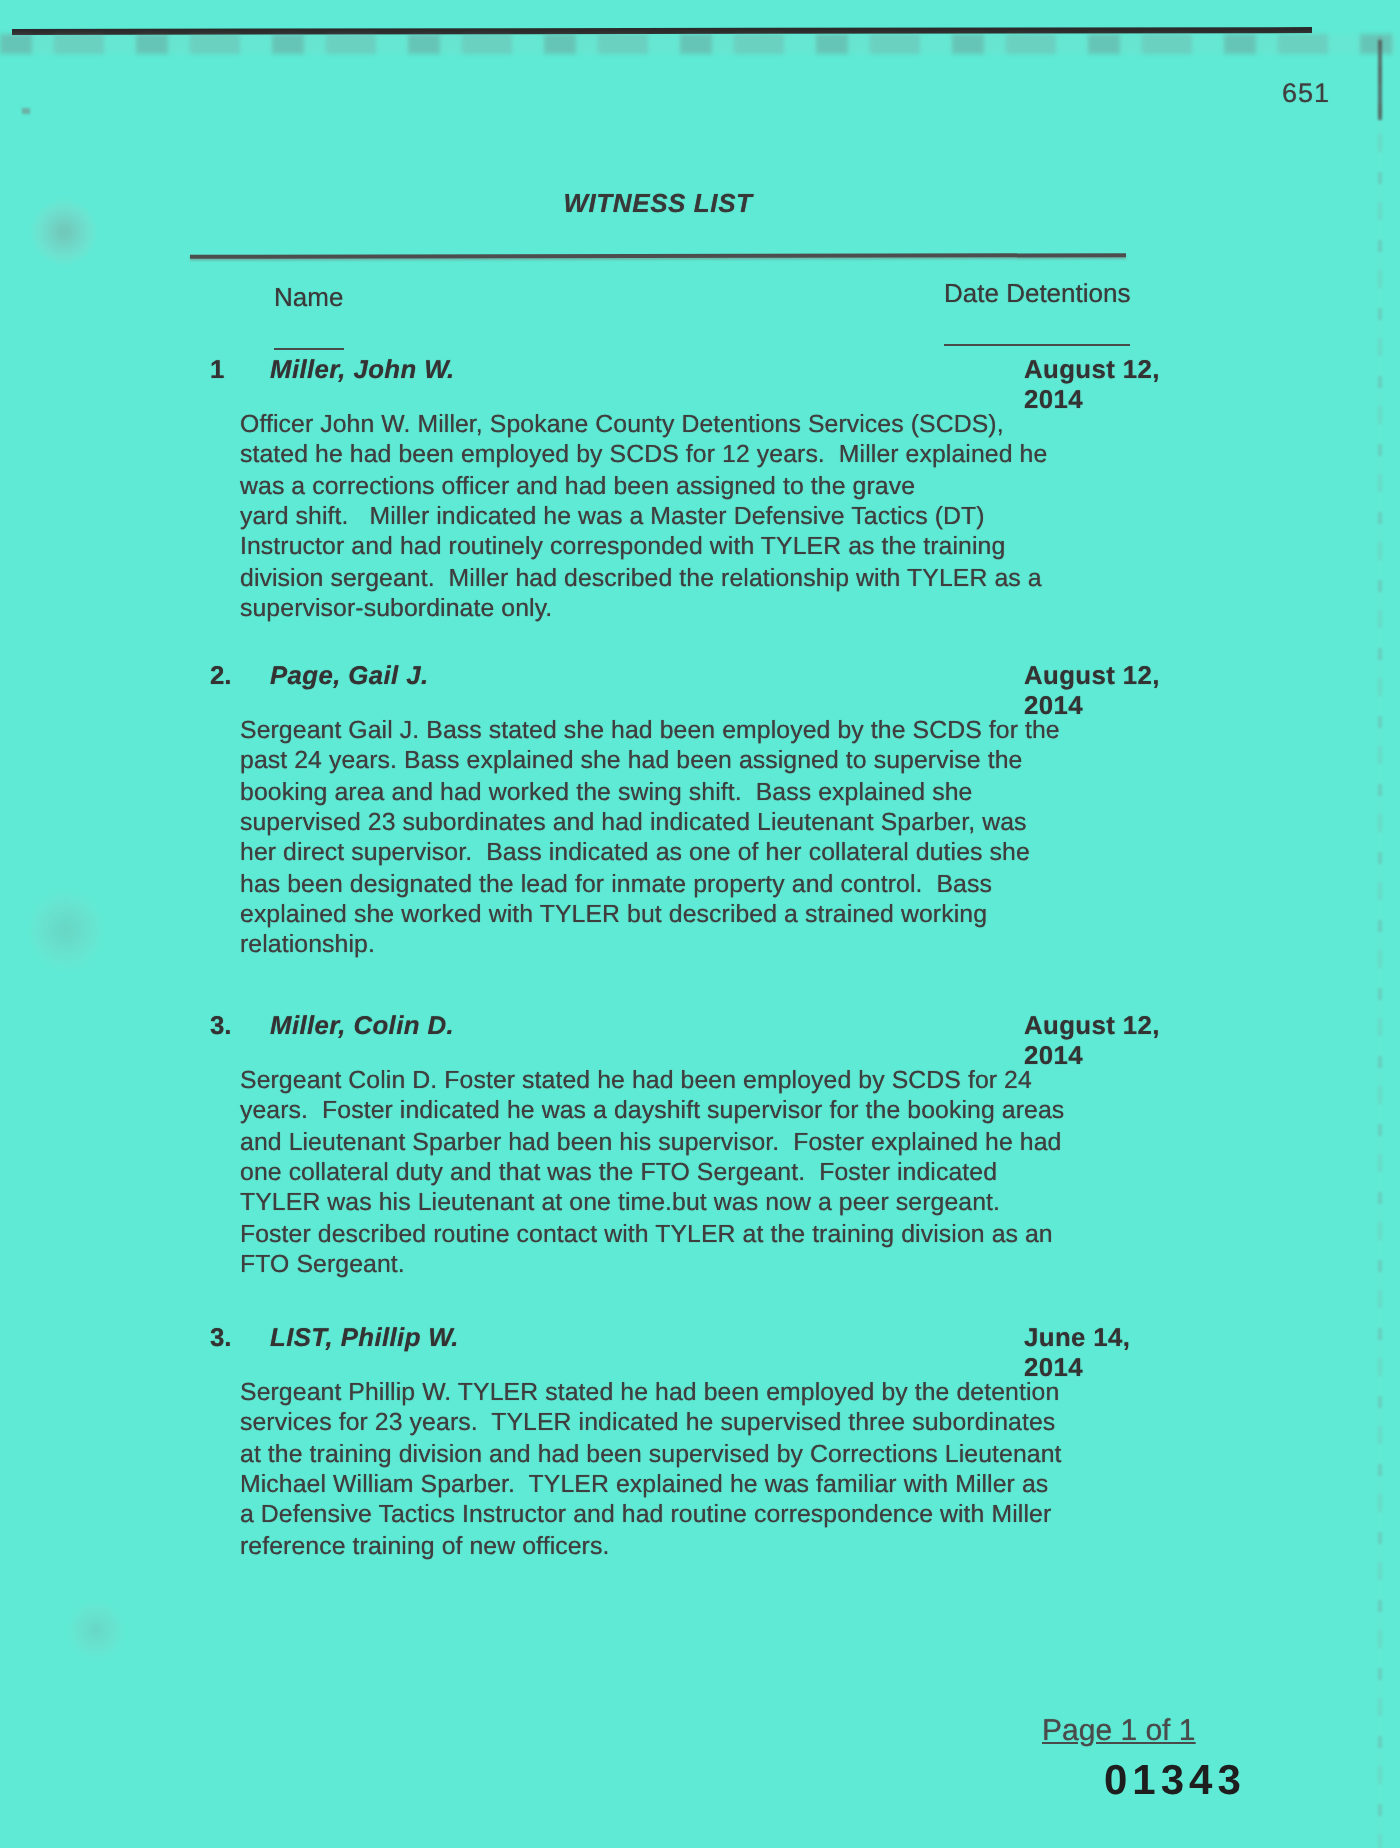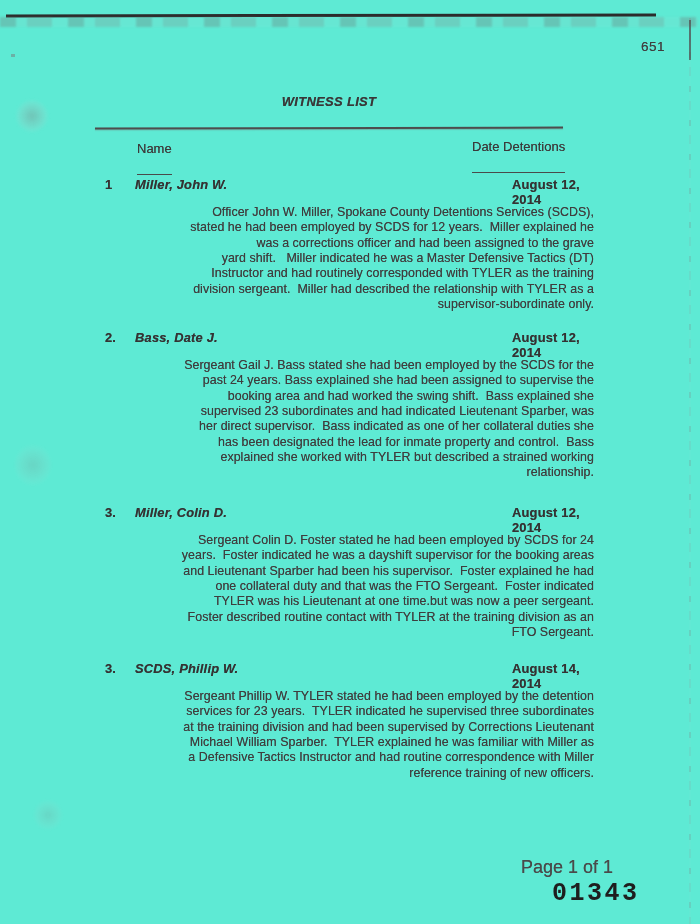--- a/index.html
+++ b/index.html
@@ -124,41 +124,41 @@
     position: relative;
     height: 16px;
     font-weight: bold;
     font-size: 12.9px;
     color: #333333;
   }
   .entry-num  { position: absolute; left: 1px; top: 0; }
   .entry-name { position: absolute; left: 31px; top: 0; letter-spacing: 0.2px; font-style: italic; }
   .entry-date { position: absolute; left: 364px; top: 0; letter-spacing: 0.2px; margin-left: 44px; }
   .entry-body {
-    margin: 12px 0 0 35px;
+    margin: 12px 0 0 16px;
     width: 455px;
     font-size: 12.4px;
     line-height: 15.35px;
     white-space: pre;
     color: #3e3e3e;
     letter-spacing: 0.05px;
-    text-align: right;
   }
   .footer-page {
     position: absolute;
     left: 521px; top: 857px;
-    font-size: 18px;
+    font-size: 15px;
     color: #4a4a4a;
+    text-decoration: underline;
   }
   .bates-number {
     position: absolute;
     left: 552px; top: 879px;
-    font-family: Liberation Mono, monospace;
+    font-family: Liberation Sans, sans-serif;
     font-weight: bold;
-    font-size: 25px;
+    font-size: 21px;
     letter-spacing: 2.5px;
     color: #1e1e1e;
   }
 </style>
 </head>
 <body>
 
 <div class="page">
 
   <div class="scan-top-line"></div>
@@ -191,21 +191,21 @@
 was a corrections officer and had been assigned to the grave
 yard shift.   Miller indicated he was a Master Defensive Tactics (DT)
 Instructor and had routinely corresponded with TYLER as the training
 division sergeant.  Miller had described the relationship with TYLER as a
 supervisor-subordinate only.</div>
   </div>
 
   <div class="entry entry-e2">
     <div class="entry-head scan-text">
       <span class="entry-num">2.</span>
-      <span class="entry-name">Bass, Date J.</span>
+      <span class="entry-name">Page, Gail J.</span>
       <span class="entry-date">August 12, 2014</span>
     </div>
     <div class="entry-body scan-text">Sergeant Gail J. Bass stated she had been employed by the SCDS for the
 past 24 years. Bass explained she had been assigned to supervise the
 booking area and had worked the swing shift.  Bass explained she
 supervised 23 subordinates and had indicated Lieutenant Sparber, was
 her direct supervisor.  Bass indicated as one of her collateral duties she
 has been designated the lead for inmate property and control.  Bass
 explained she worked with TYLER but described a strained working
 relationship.</div>
@@ -222,22 +222,22 @@
 and Lieutenant Sparber had been his supervisor.  Foster explained he had
 one collateral duty and that was the FTO Sergeant.  Foster indicated
 TYLER was his Lieutenant at one time.but was now a peer sergeant.
 Foster described routine contact with TYLER at the training division as an
 FTO Sergeant.</div>
   </div>
 
   <div class="entry entry-e4">
     <div class="entry-head scan-text">
       <span class="entry-num">3.</span>
-      <span class="entry-name">SCDS, Phillip W.</span>
-      <span class="entry-date">August 14, 2014</span>
+      <span class="entry-name">LIST, Phillip W.</span>
+      <span class="entry-date">June 14, 2014</span>
     </div>
     <div class="entry-body scan-text">Sergeant Phillip W. TYLER stated he had been employed by the detention
 services for 23 years.  TYLER indicated he supervised three subordinates
 at the training division and had been supervised by Corrections Lieutenant
 Michael William Sparber.  TYLER explained he was familiar with Miller as
 a Defensive Tactics Instructor and had routine correspondence with Miller
 reference training of new officers.</div>
   </div>
 
   <div class="footer-page scan-text">Page 1 of 1</div>

